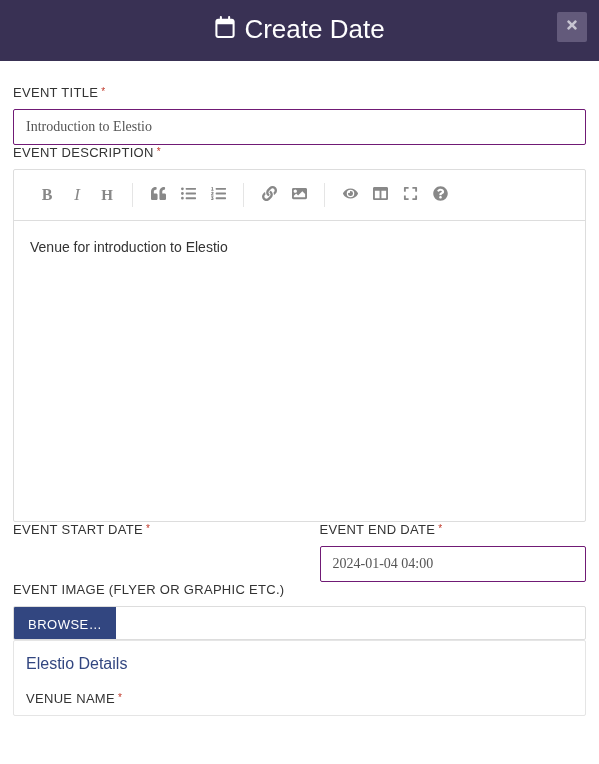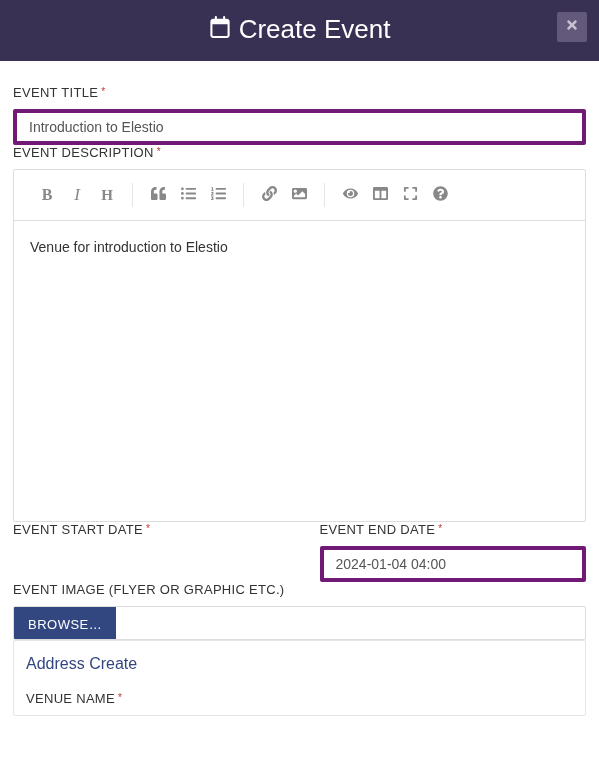--- a/index.html
+++ b/index.html
@@ -78,22 +78,23 @@
       position: relative;
       top: -2px;
     }
     .form-control {
       width: 100%;
       height: 36px;
       padding: 8px 12px;
       font-size: 14px;
       color: #555;
       background: #fff;
-      border: 4px solid #701a75;
-      border-radius: 2px;
+      border: 1px solid #701a75;
+      border-radius: 2px;
+      font-family: Liberation Serif, serif;
     }
     .form-control::placeholder {
       color: #999;
     }
     .editor {
       border: 1px solid #ddd;
       border-radius: 2px;
     }
     .toolbar {
       display: flex;
@@ -173,21 +174,21 @@
 </head>
 <body>
 
 <div class="modal-header">
   <div class="title-wrap">
     <span>
       <svg width="22" height="22" viewBox="0 0 448 512">
           <path d="M152 64H296V24C296 10.75 306.7 0 320 0C333.3 0 344 10.75 344 24V64H384C419.3 64 448 92.65 448 128V448C448 483.3 419.3 512 384 512H64C28.65 512 0 483.3 0 448V128C0 92.65 28.65 64 64 64H104V24C104 10.75 114.7 0 128 0C141.3 0 152 10.75 152 24V64zM48 448C48 456.8 55.16 464 64 464H384C392.8 464 400 456.8 400 448V192H48V448z"></path>
         </svg>
     </span>
-    <span>Create Event</span>
+    <span>Create Date</span>
   </div>
   <div class="close-btn">
     <span>
       <svg viewBox="0 0 352 512">
           <path fill="#c7c4d2" d="M242.72 256l100.07-100.07c12.28-12.28 12.28-32.19 0-44.48l-22.24-22.24c-12.28-12.28-32.19-12.28-44.48 0L176 189.28 75.93 89.21c-12.28-12.28-32.19-12.28-44.48 0L9.21 111.45c-12.28 12.28-12.28 32.19 0 44.48L109.28 256 9.21 356.07c-12.28 12.28-12.28 32.19 0 44.48l22.24 22.24c12.28 12.28 32.2 12.28 44.48 0L176 322.72l100.07 100.07c12.28 12.28 32.2 12.28 44.48 0l22.24-22.24c12.28-12.28 12.28-32.19 0-44.48L242.72 256z"></path>
         </svg>
     </span>
   </div>
 </div>
 
@@ -278,19 +279,19 @@
 
   <div class="form-group">
     <label>Event Image (Flyer or Graphic etc.)</label>
     <div class="file-row">
       <button class="browse-btn">BROWSE…</button>
       <div class="file-name"></div>
     </div>
   </div>
 
   <div class="panel">
-    <div class="panel-title">Address Create</div>
+    <div class="panel-title">Elestio Details</div>
     <div class="form-group">
       <label><span>Venue Name</span><span class="req">*</span></label>
     </div>
   </div>
 
 </div>
 
 </body></html>

